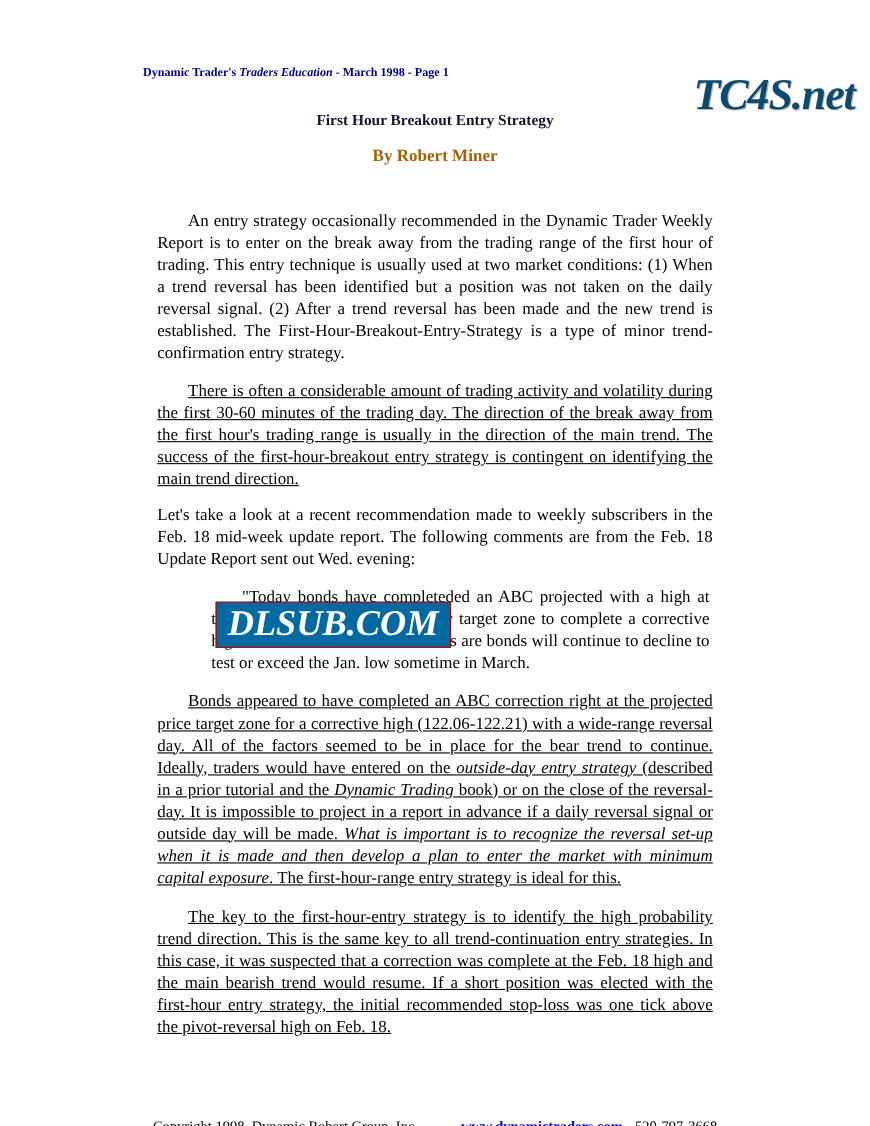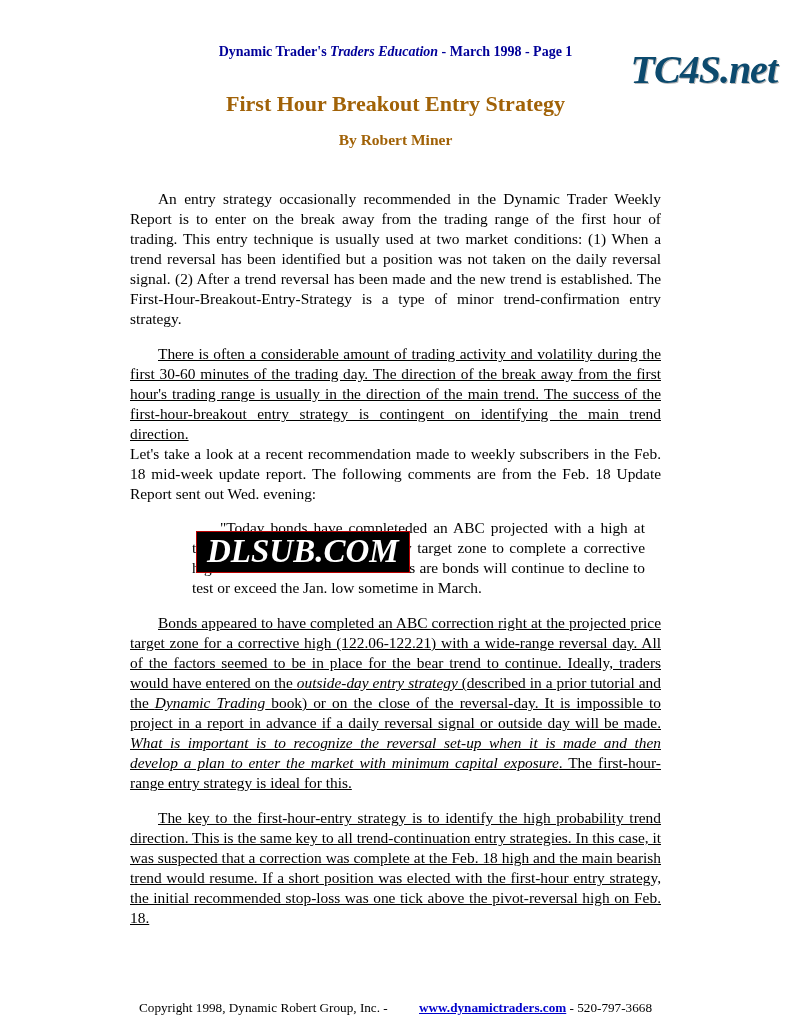--- a/index.html
+++ b/index.html
@@ -41,66 +41,65 @@
   .wm-dlsub {
     position: absolute;
     left: 196px;
     top: 487px;
     z-index: 6;
     font-family: "Liberation Serif", serif;
     font-size: 33px;
     font-weight: bold;
     font-style: italic;
     color: #ffffff;
-    background: #000000;
+    background: #0369a1;
     padding: 2px 10px 3px 10px;
     letter-spacing: 0px;
     line-height: 1.05;
     border: 1px solid #bb0000;
   }
 
   .content {
     position: relative;
     width: 791px;
     padding: 0 130px 0 130px;
     box-sizing: border-box;
   }
 
   .header-line {
-    text-align: center;
     color: #000099;
     font-weight: bold;
-    font-size: 14px;
-    margin-top: 44px;
+    font-size: 11px;
+    margin-top: 60px;
     line-height: 1.2;
   }
   .header-line .ital {
     font-style: italic;
   }
 
   .doc-title {
     text-align: center;
-    color: #a16207;
+    color: #0f172a;
     font-weight: bold;
-    font-size: 22px;
+    font-size: 14px;
     margin-top: 30px;
   }
   .doc-byline {
     text-align: center;
     color: #a16207;
     font-weight: bold;
     font-size: 15.5px;
     margin-top: 14px;
   }
 
   p.body {
     font-size: 15.4px;
     line-height: 1.30;
     text-align: justify;
-    margin: 0;
+    margin: 13px;
     text-indent: 28px;
   }
   p.body.first {
     margin-top: 40px;
   }
   p.body.spaced {
     margin-top: 15px;
     text-decoration: underline;
   }
   p.body.noindent {

